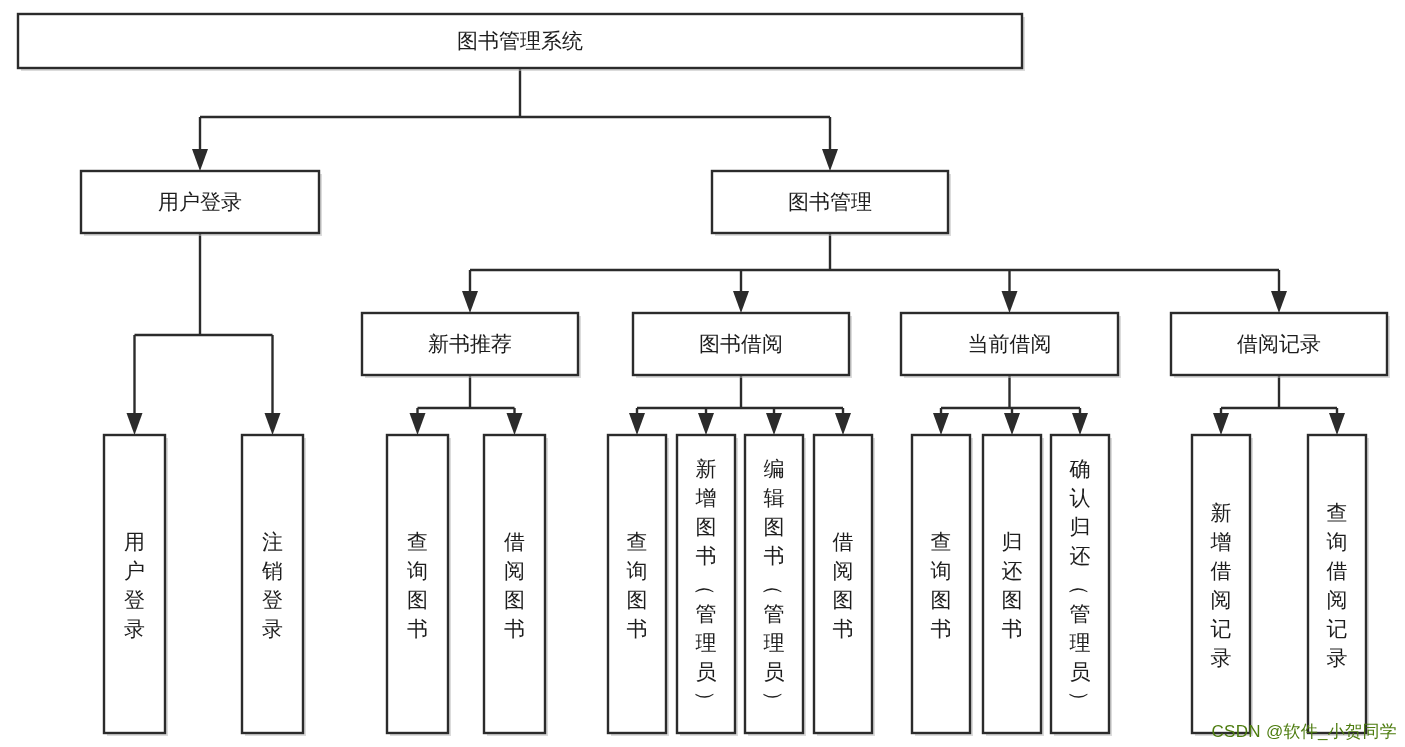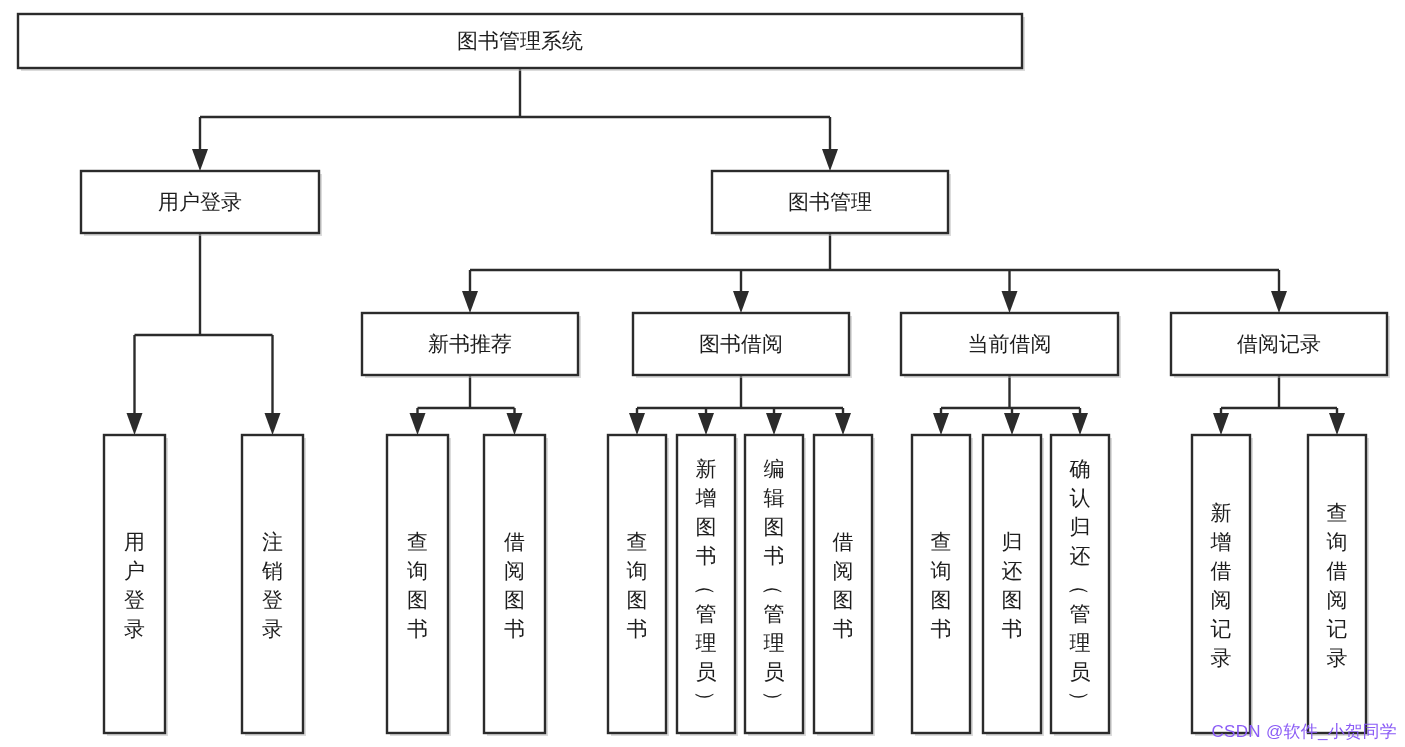--- a/index.html
+++ b/index.html
@@ -58,21 +58,21 @@
     font-size: 21px;
     fill: #1d1d1d;
     text-anchor: middle;
   }
   .watermark {
     position: absolute;
     right: 8px;
     bottom: 4px;
     font-family: "Liberation Sans", "DejaVu Sans", sans-serif;
     font-size: 17px;
-    color: #8b5cf6;
+    color: #4d7c0f;
     white-space: nowrap;
     letter-spacing: 0.3px;
     user-select: none;
   }
 </style>
 </head>
 <body>
 
 <div id="diagram-root">
   <svg id="tree-svg" viewBox="0 0 1405 747" xmlns="http://www.w3.org/2000/svg">

